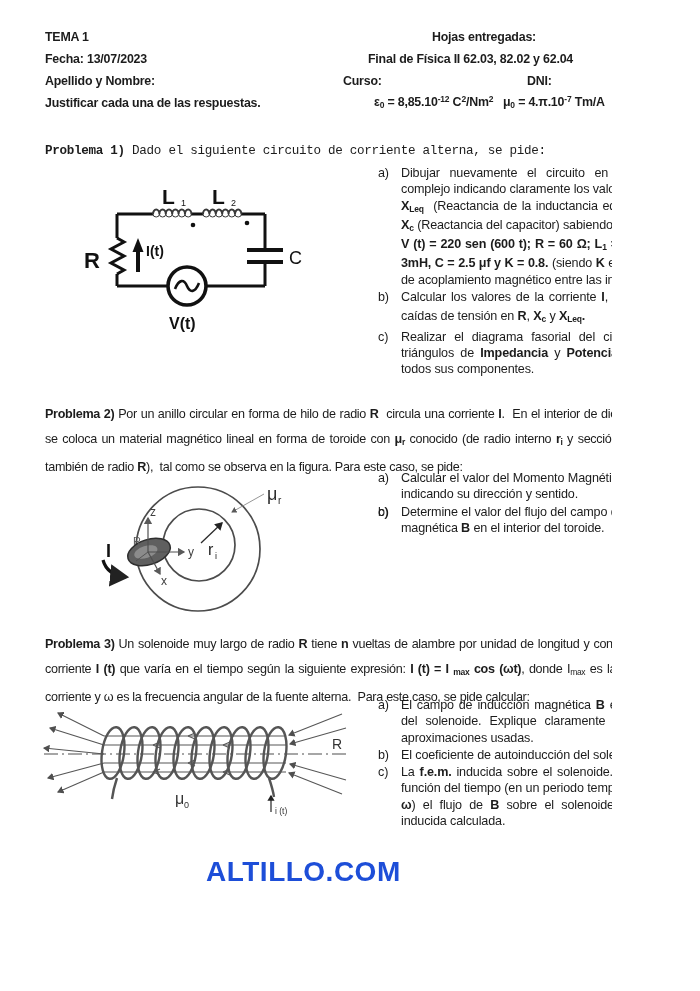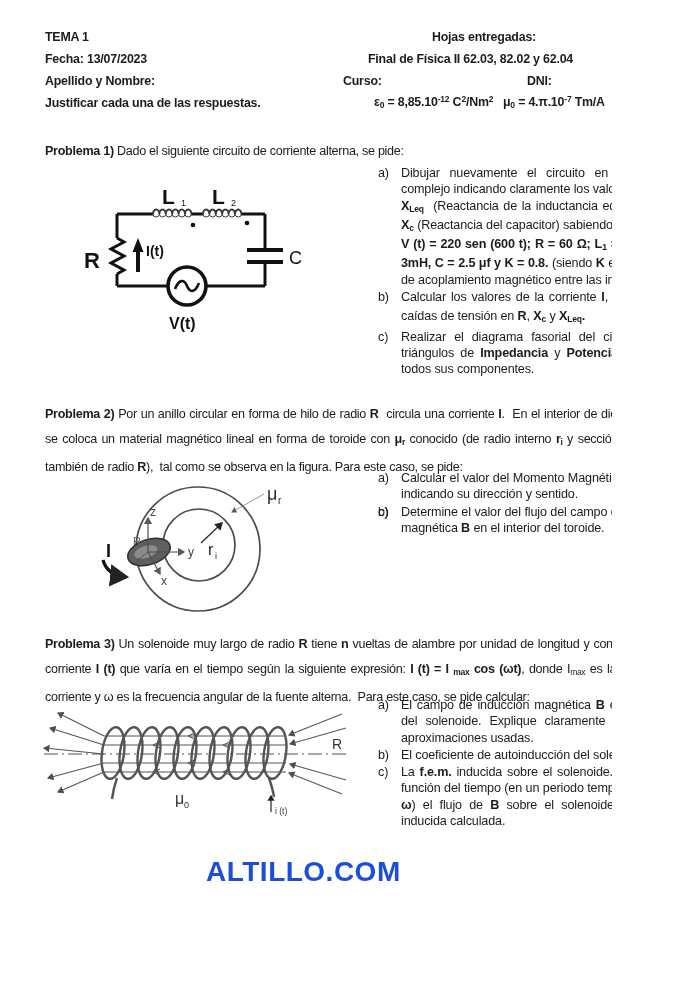--- a/index.html
+++ b/index.html
@@ -26,21 +26,21 @@
   <div class="abs hdr" style="left:45px;top:52px;">Fecha: 13/07/2023</div>
   <div class="abs hdr" style="left:45px;top:74px;">Apellido y Nombre:</div>
   <div class="abs hdr" style="left:45px;top:96px;">Justificar cada una de las respuestas.</div>
 
   <div class="abs hdr" style="left:432px;top:30px;">Hojas entregadas:</div>
   <div class="abs hdr" style="left:368px;top:52px;">Final de Física II 62.03, 82.02 y 62.04</div>
   <div class="abs hdr" style="left:343px;top:74px;">Curso:</div>
   <div class="abs hdr" style="left:527px;top:74px;">DNI:</div>
   <div class="abs hdr" style="left:374px;top:94px;">ε<sub>0</sub> = 8,85.10<sup>-12</sup> C<sup>2</sup>/Nm<sup>2</sup> &nbsp;&nbsp;μ<sub>0</sub> = 4.π.10<sup>-7</sup> Tm/A</div>
 
-  <div class="abs intro" style="left:45px;top:139px;width:620px;"><b>Problema 1)</b> Dado el siguiente circuito de corriente alterna, se pide:</div>
+  <div class="abs intro" style="left:45px;top:139px;width:620px;font-family:Liberation Mono, monospace;"><b>Problema 1)</b> Dado el siguiente circuito de corriente alterna, se pide:</div>
 
   <div class="figwrap" style="left:70px;top:168px;">
     <svg width="290" height="170" viewBox="0 0 290 170">
       <g stroke="#111" stroke-width="3" fill="none">
         <path d="M47,46 H83"></path>
         <path d="M121,46 H133"></path>
         <path d="M171,46 H195"></path>
         <path d="M47,46 V70"></path>
         <path d="M47,106 V118"></path>
         <path d="M47,118 H98"></path>

